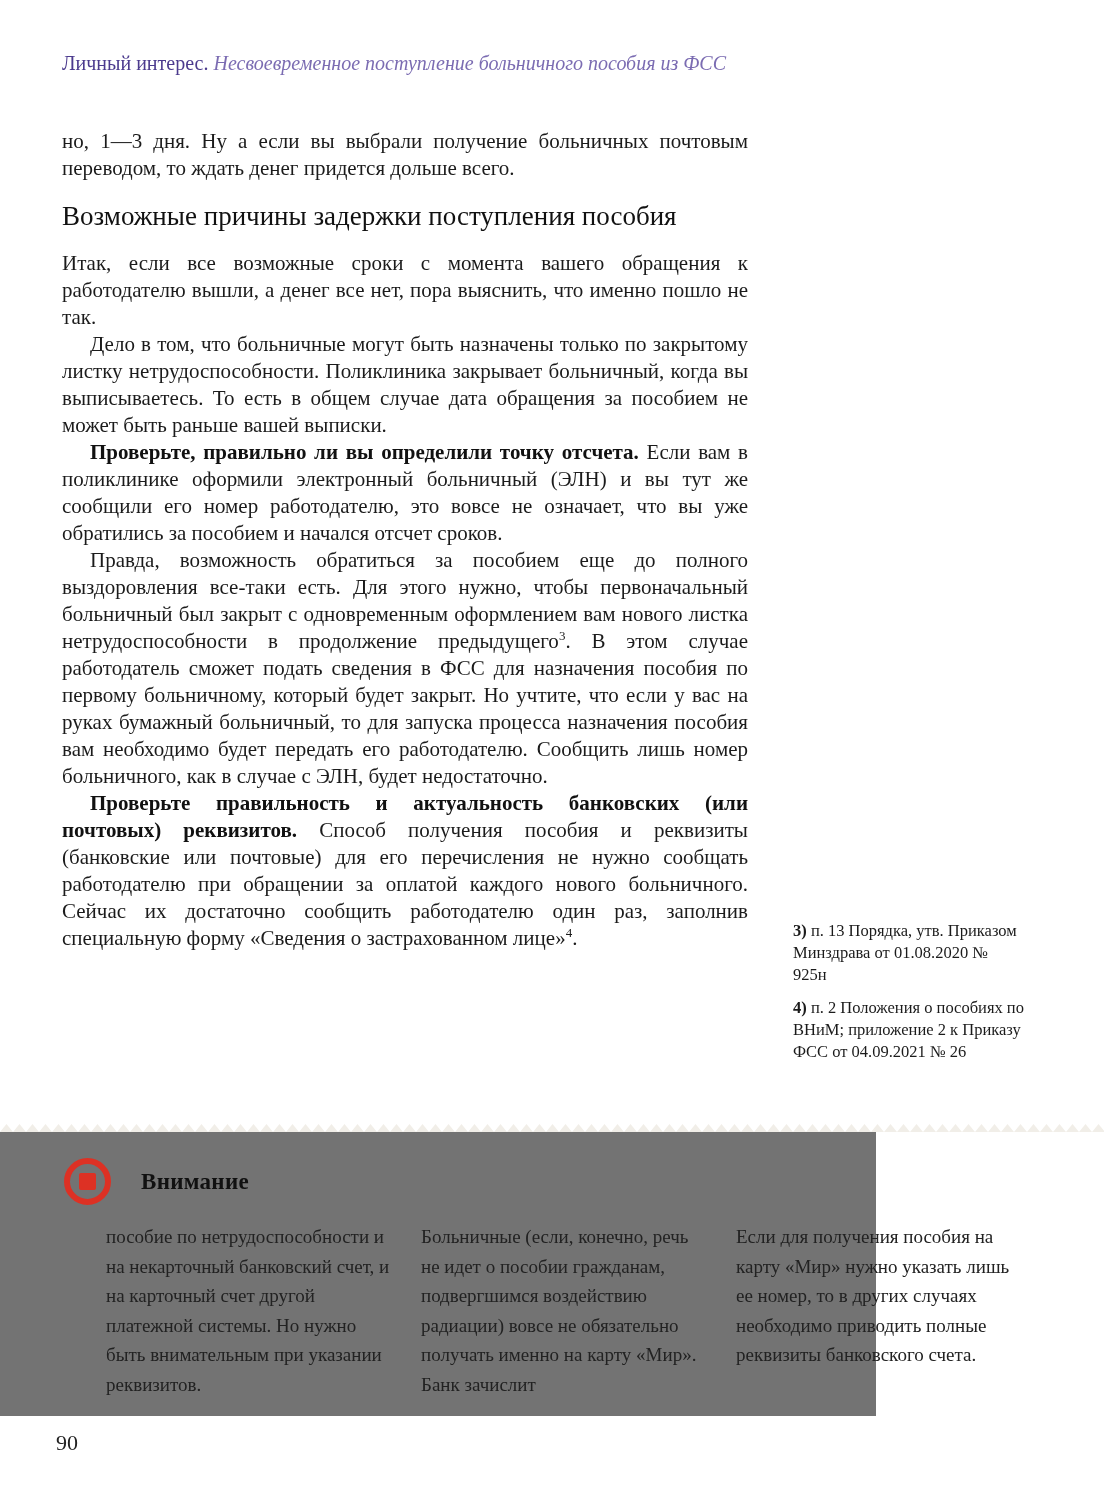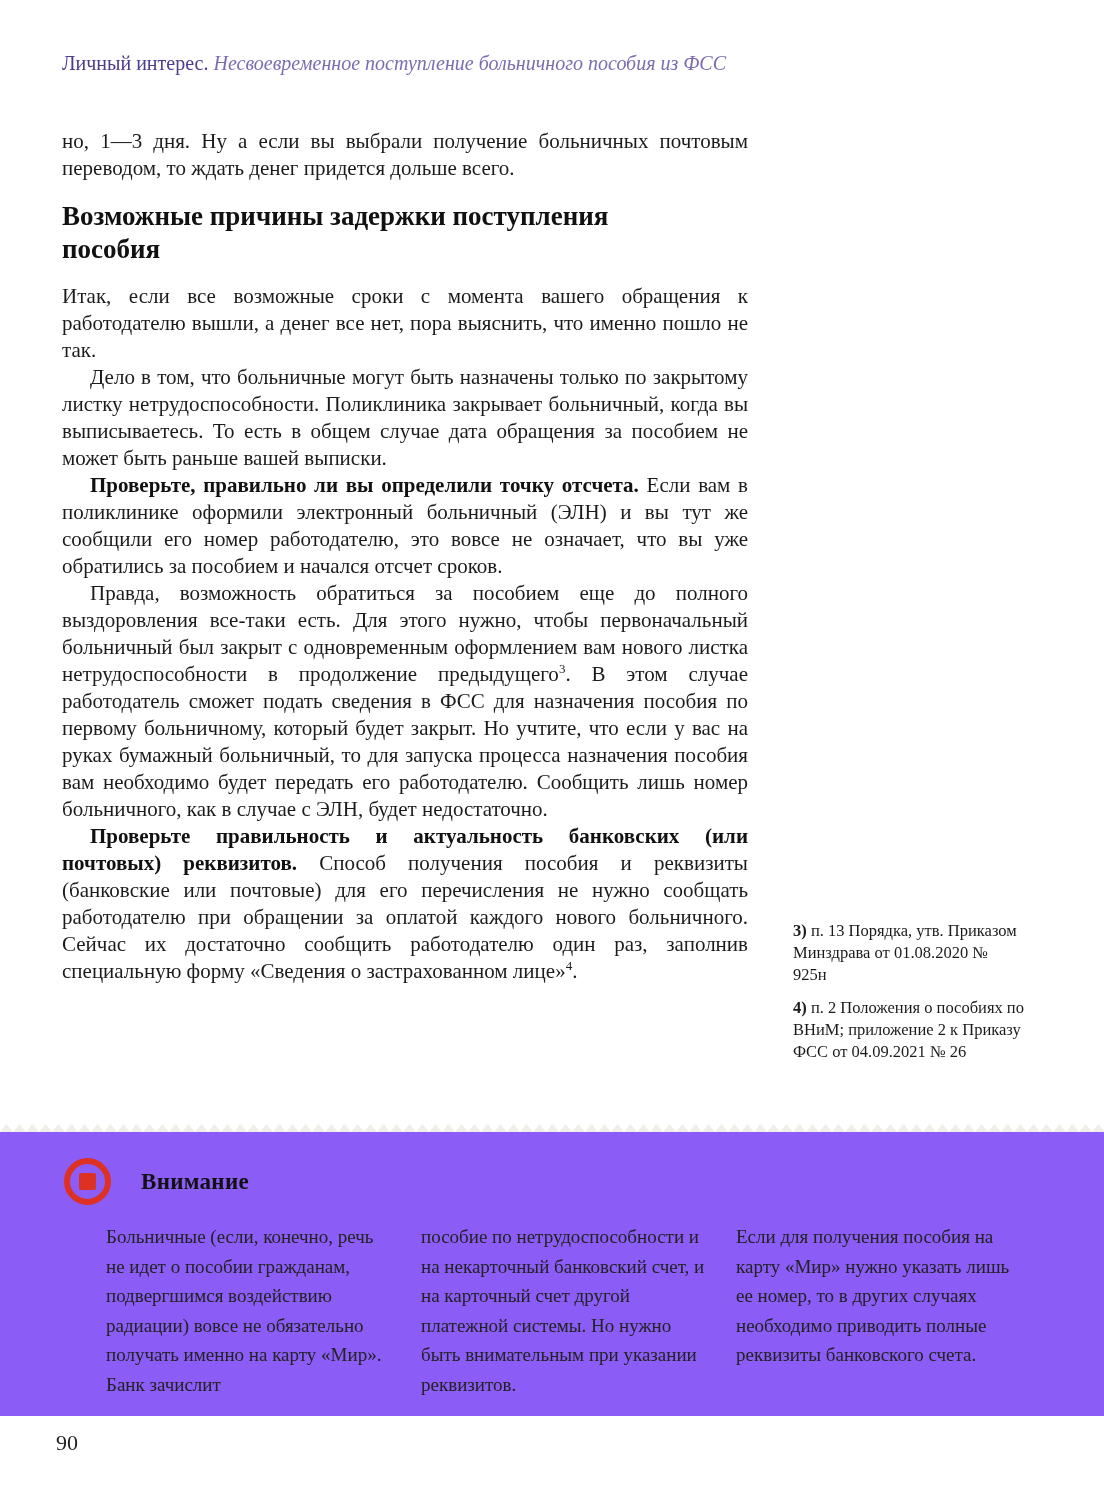--- a/index.html
+++ b/index.html
@@ -24,40 +24,40 @@
   .main-col {
     position: absolute; left: 62px; top: 128px; width: 686px;
     font-size: 21px; line-height: 27px;
     text-align: justify;
     hyphens: auto; -webkit-hyphens: auto;
   }
   .main-col p { text-indent: 28px; }
   .main-col p.no-indent { text-indent: 0; }
   .cont-para { margin-bottom: 18px; }
   .section-heading {
-    font-size: 27px; line-height: 33px; font-weight: bold; color: #111;
+    font-size: 27px; line-height: 33px; font-weight: normal; color: #111;
     max-width: 650px; text-align: left;
     margin-bottom: 17px;
   }
   .lead-bold { font-weight: bold; color: #111; }
   sup.fnref { font-size: 13px; line-height: 0; vertical-align: super; }
 
   
   .sidenotes {
     position: absolute; left: 793px; top: 920px; width: 232px;
     font-size: 16.5px; line-height: 22px; color: #1b1b1b;
     text-align: left;
   }
   .footnote { margin-bottom: 11px; }
   .footnote .marker { font-weight: bold; }
 
   
   .notice { position: absolute; left: 0; top: 1124px; width: 1104px; }
   .notice .zigzag { display: block; }
-  .notice-body { background: #8b5cf6; width: 1104px; height: 284px; padding-top: 26px; }
+  .notice-body { background: #737373; width: 876px; height: 284px; padding-top: 26px; }
   .notice-head { margin-left: 64px; display: flex; align-items: center; }
   .attention-icon {
     width: 47px; height: 47px; border-radius: 50%;
     border: 6px solid #dd3124;
     display: flex; align-items: center; justify-content: center;
     background: transparent; flex: 0 0 auto;
   }
   .attention-icon .sq { width: 17px; height: 17px; background: #dd3124; border-radius: 2px; }
   .notice-title { font-size: 23px; font-weight: bold; color: #111; margin-left: 30px; letter-spacing: 0.3px; }
   .notice-cols {
@@ -115,20 +115,20 @@
     <rect width="1104" height="8" fill="url(#teeth)"></rect>
   </svg>
   <div class="notice-body">
     <div class="notice-head">
       <span class="attention-icon">
           <span class="sq"></span>
         </span>
       <span class="notice-title">Внимание</span>
     </div>
     <div class="notice-cols">
+      <div class="notice-col">пособие по нетрудоспособности и на некарточный банковский счет, и на карточный счет другой платежной системы. Но нужно быть внимательным при указании реквизитов.</div>
       <div class="notice-col">Больничные (если, конечно, речь не идет о пособии гражданам, подвергшимся воздействию радиации) вовсе не обязательно получать именно на карту «Мир». Банк зачислит</div>
-      <div class="notice-col">пособие по нетрудоспособности и на некарточный банковский счет, и на карточный счет другой платежной системы. Но нужно быть внимательным при указании реквизитов.</div>
       <div class="notice-col">Если для получения пособия на карту «Мир» нужно указать лишь ее номер, то в других случаях необходимо приводить полные реквизиты банковского счета.</div>
     </div>
   </div>
 </div>
 
 <div class="page-number">90</div>
 
 </body></html>

